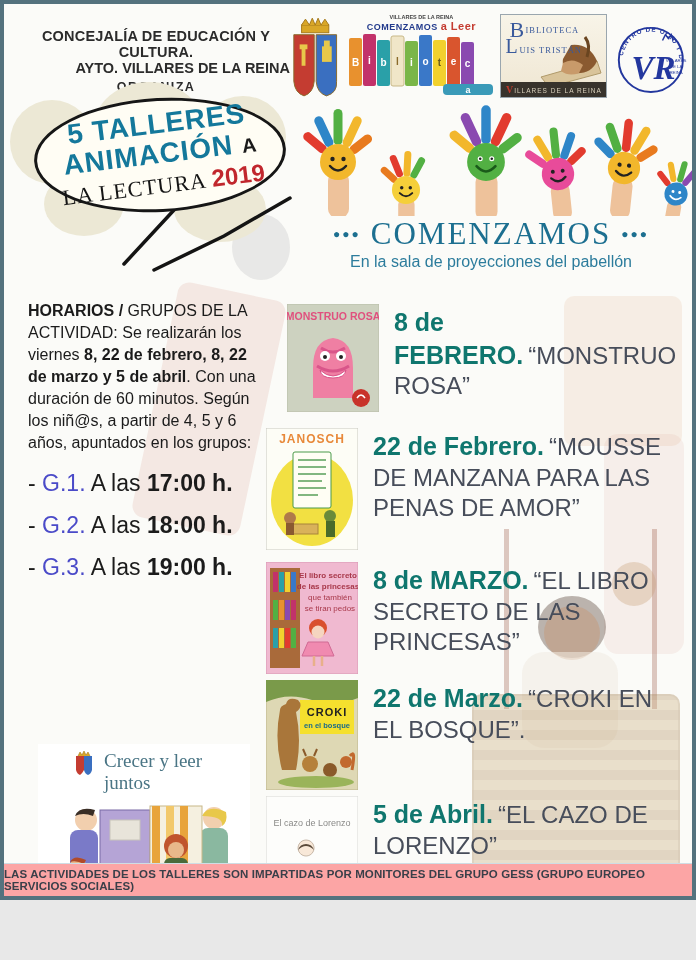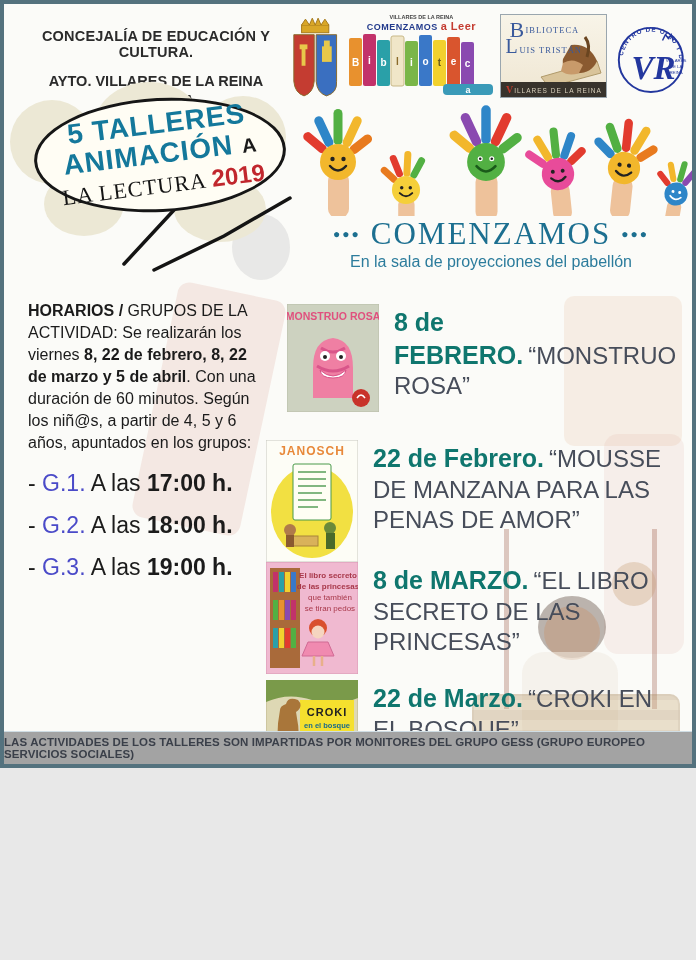--- a/index.html
+++ b/index.html
@@ -1,28 +1,28 @@
 <!DOCTYPE html>
 <html><head>
 <meta charset="utf-8">
 <style>
   html,body{margin:0;padding:0;background:#e8e8e8;}
   *{box-sizing:border-box;}
   .poster{
-    position:relative;width:696px;height:768px;margin:0 auto;
+    position:relative;width:696px;height:900px;margin:0 auto;
     background:#fbfbf8;border:4px solid #54727e;overflow:hidden;
     font-family:"Liberation Sans",sans-serif;color:#222;
   }
   .wash{position:absolute;z-index:0;pointer-events:none;}
   .layer{position:absolute;z-index:1;}
 
   
   .org{left:18px;top:24px;width:268px;text-align:center;color:#2b2b2b;}
   .org .l1{font-size:14.5px;font-weight:bold;letter-spacing:.2px;}
-  .org .l2{font-size:14.5px;font-weight:bold;margin-top:13px;}
+  .org .l2{font-size:14.5px;font-weight:bold;margin-top:0;text-align:right;}
   .org .l3{font-size:12.5px;font-weight:bold;letter-spacing:1.5px;margin-top:4px;}
 
   
   .logos{left:284px;top:10px;width:402px;height:92px;display:flex;align-items:flex-start;gap:5px;}
   .logo-bib{position:relative;width:148px;height:90px;font-weight:bold;}
   .logo-bib .tiny{font-size:5.5px;color:#444;text-align:center;}
   .logo-bib .welcome{font-size:9px;color:#223a8c;text-align:center;letter-spacing:.5px;}
   .logo-bib .welcome em{font-style:normal;}
   .logo-lt{position:relative;width:110px;height:84px;border:1px solid #9aa6ae;background:linear-gradient(#f8f4e8,#efe6d2);overflow:hidden;}
   .logo-lt .b1{position:absolute;left:8px;top:2px;font-family:"Liberation Serif",serif;font-size:22px;color:#3a5a9c;}
@@ -75,21 +75,21 @@
   .etext{margin-left:15px;max-width:306px;font-size:24px;line-height:1.28;margin-top:2px;}
   .edate{font-weight:bold;color:#0f766e;font-size:25px;margin-right:5px;}
   .etitle{color:#474d5a;}
 
   
   .crecer{left:34px;top:740px;width:212px;height:178px;background:#fff;padding:6px 4px 0 10px;}
   .crecer-head{display:flex;align-items:flex-start;gap:10px;margin-left:26px;}
   .crecer-title{font-family:"Liberation Serif",serif;font-size:19px;color:#4a7585;line-height:1.15;}
 
   
-  .footer{position:absolute;left:0;right:0;bottom:0;height:33px;background:#a3a3a3;border-top:1px solid #cfdde4;
+  .footer{position:absolute;left:0;right:0;bottom:0;height:33px;background:#fca5a5;border-top:1px solid #cfdde4;
           display:flex;align-items:center;justify-content:center;z-index:2;}
   .footer-text{font-size:11.5px;font-weight:600;color:#3a3f49;letter-spacing:.1px;}
 </style>
 </head>
 <body>
 
 <div class="poster">
 
   <div class="wash" style="left:150px;top:285px;width:110px;height:240px;background:rgba(190,70,50,.10);border-radius:12px;transform:rotate(12deg);"></div>
   <div class="wash" style="left:560px;top:292px;width:118px;height:150px;background:rgba(230,180,140,.18);border-radius:10px;"></div>
@@ -313,21 +313,21 @@
         <circle cx="38" cy="53" r="2" fill="#222"></circle>
           <circle cx="54" cy="53" r="2" fill="#222"></circle>
         <path d="M33,66 Q46,78 59,66 q-1,8 -13,8 q-12,0 -13,-8 z" fill="#fff" stroke="#d9558a"></path>
         <circle cx="74" cy="94" r="9" fill="#c8332a"></circle>
           <path d="M70,94 q4,-6 8,0" stroke="#fff" stroke-width="1.5" fill="none"></path>
       </svg>
     </div>
     <p class="etext"><span class="edate">8 de FEBRERO.</span><span class="etitle">“MONSTRUO ROSA”</span></p>
   </div>
 
-  <div class="layer event" style="top:436px;">
+  <div class="layer event" style="top:424px;">
     <div class="cover">
       <svg width="92" height="122" viewBox="0 0 92 122">
         <rect width="92" height="122" fill="#fdfdf6" stroke="#c8c8c0"></rect>
         <ellipse cx="46" cy="72" rx="41" ry="46" fill="#f2e042"></ellipse>
         <text x="46" y="15" font-size="12" font-weight="bold" fill="#e8893a" text-anchor="middle" letter-spacing="1">JANOSCH</text>
         <rect x="27" y="24" width="38" height="56" fill="#fffef4" stroke="#4a9a4a" rx="2"></rect>
         <path d="M32,32 h28 M32,39 h28 M32,46 h28 M32,53 h24 M32,60 h28 M32,67 h20" stroke="#5aa05a" stroke-width="1.5"></path>
         <rect x="26" y="96" width="26" height="10" fill="#d9b25a" stroke="#a8843a"></rect>
         <circle cx="24" cy="90" r="6" fill="#b07a4a"></circle>
           <rect x="20" y="95" width="8" height="12" fill="#8a5a30"></rect>
@@ -381,20 +381,36 @@
           <path d="M40,76 l-3,-7 M48,76 l3,-7" stroke="#8a5a2a" stroke-width="2"></path>
         <circle cx="64" cy="90" r="7" fill="#8a5a2a"></circle>
         <circle cx="80" cy="82" r="6" fill="#c2692e"></circle>
           <path d="M84,76 q6,-8 2,14" stroke="#c2692e" stroke-width="3" fill="none"></path>
         <ellipse cx="50" cy="102" rx="38" ry="6" fill="#9ab45a"></ellipse>
       </svg>
     </div>
     <p class="etext"><span class="edate">22 de Marzo.</span><span class="etitle">“CROKI EN EL BOSQUE”.</span></p>
   </div>
 
+  <div class="layer event" style="top:792px;">
+    <div class="cover">
+      <svg width="92" height="122" viewBox="0 0 92 122">
+        <rect width="92" height="122" fill="#fdfdfb" stroke="#d8d8d4"></rect>
+        <text x="46" y="30" font-size="9" fill="#8a8a88" text-anchor="middle">El cazo de Lorenzo</text>
+        <path d="M40,60 a8,8 0 1 1 0.1,0 z" fill="#f8e8d8" stroke="#c8b8a8"></path>
+        <path d="M32,54 q8,-8 16,0 q-2,-6 -8,-6 q-6,0 -8,6 z" fill="#5a4a3a"></path>
+        <rect x="33" y="68" width="15" height="16" rx="3" fill="#cdd89a" stroke="#a8b478"></rect>
+        <path d="M36,84 v10 M44,84 v10" stroke="#8a8a7a" stroke-width="2.5"></path>
+        <rect x="18" y="88" width="11" height="8" fill="#d93a2a"></rect>
+          <path d="M29,90 h6" stroke="#d93a2a" stroke-width="2"></path>
+        <path d="M92,122 h-34 l34,-32 z" fill="#d94a2a"></path>
+      </svg>
+    </div>
+    <p class="etext"><span class="edate">5 de Abril.</span><span class="etitle">“EL CAZO DE LORENZO”</span></p>
+  </div>
 
   <div class="layer crecer">
     <div class="crecer-head">
       <svg width="20" height="26" viewBox="0 0 20 26">
         <path d="M2,6 h8 v14 q-2,4 -4,5 q-3,-1 -4,-5 z" fill="#c43c31"></path>
         <path d="M10,6 h8 v14 q-1,4 -4,5 q-3,-1 -4,-5 z" fill="#3a6fc0"></path>
         <path d="M4,6 l2,-4 2,3 2,-4 2,4 2,-3 2,4" fill="#d9a728" stroke="#a4781a" stroke-width=".6"></path>
       </svg>
       <div class="crecer-title">
         <div>Crecer y leer</div>

